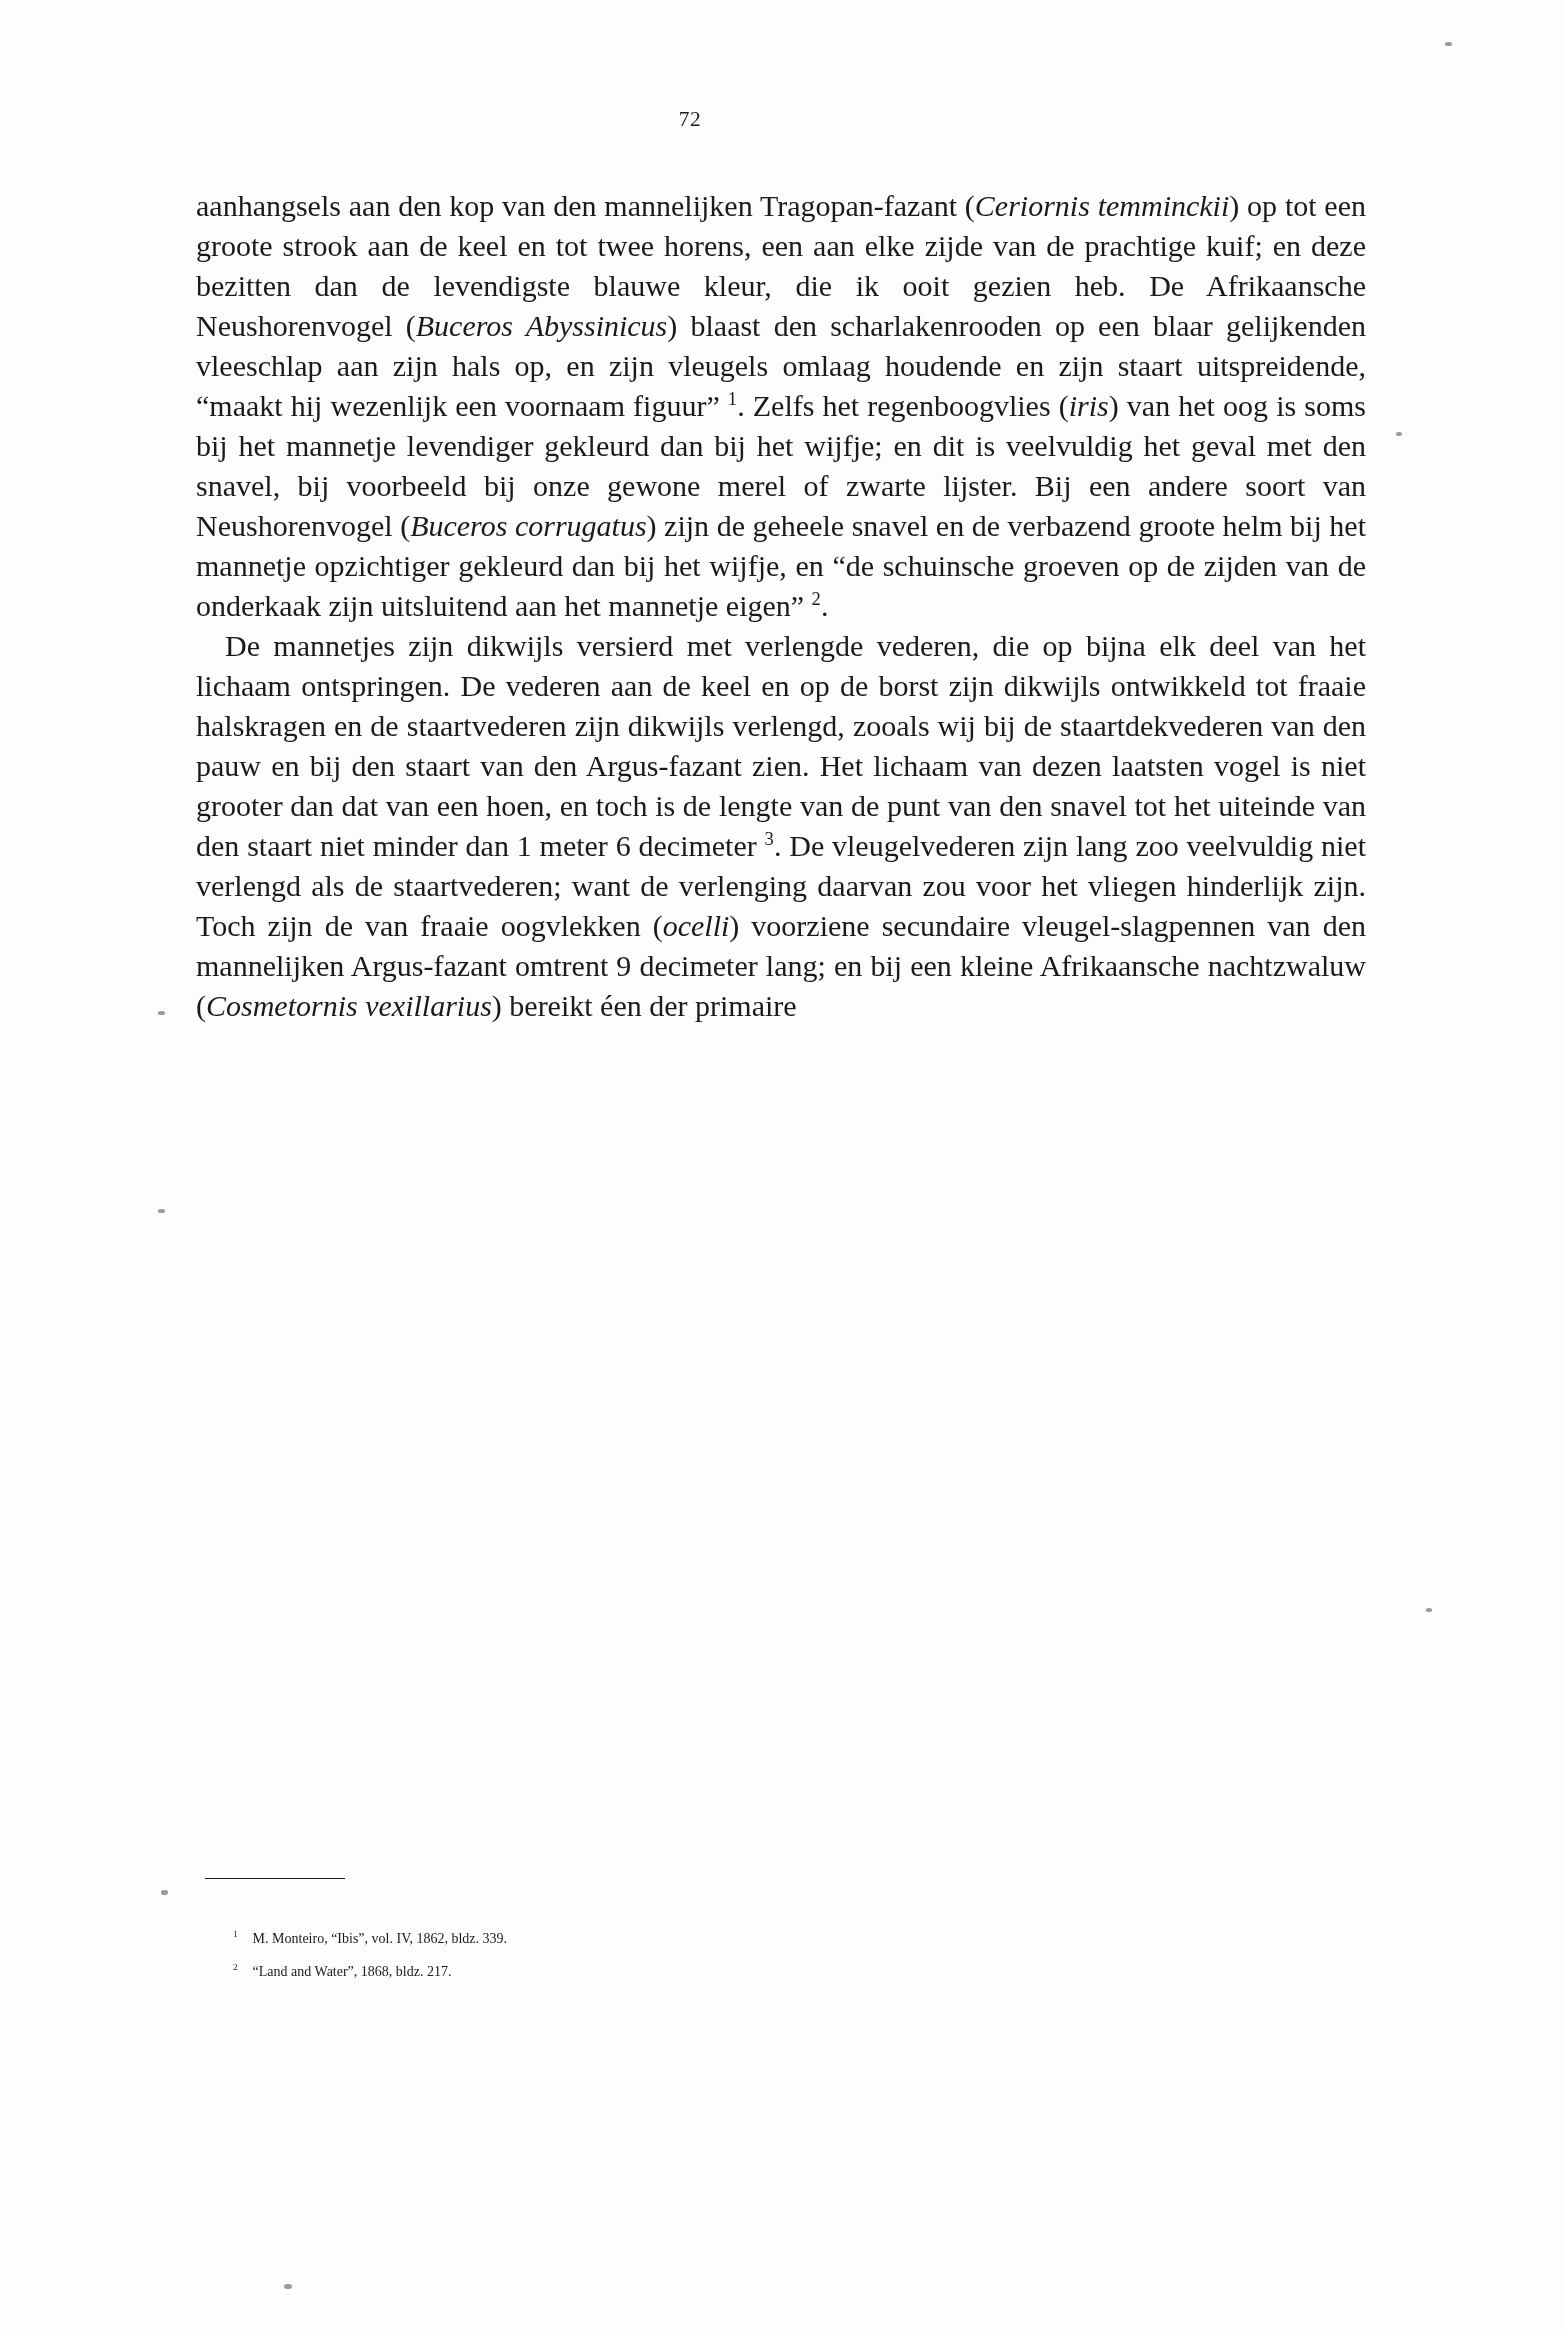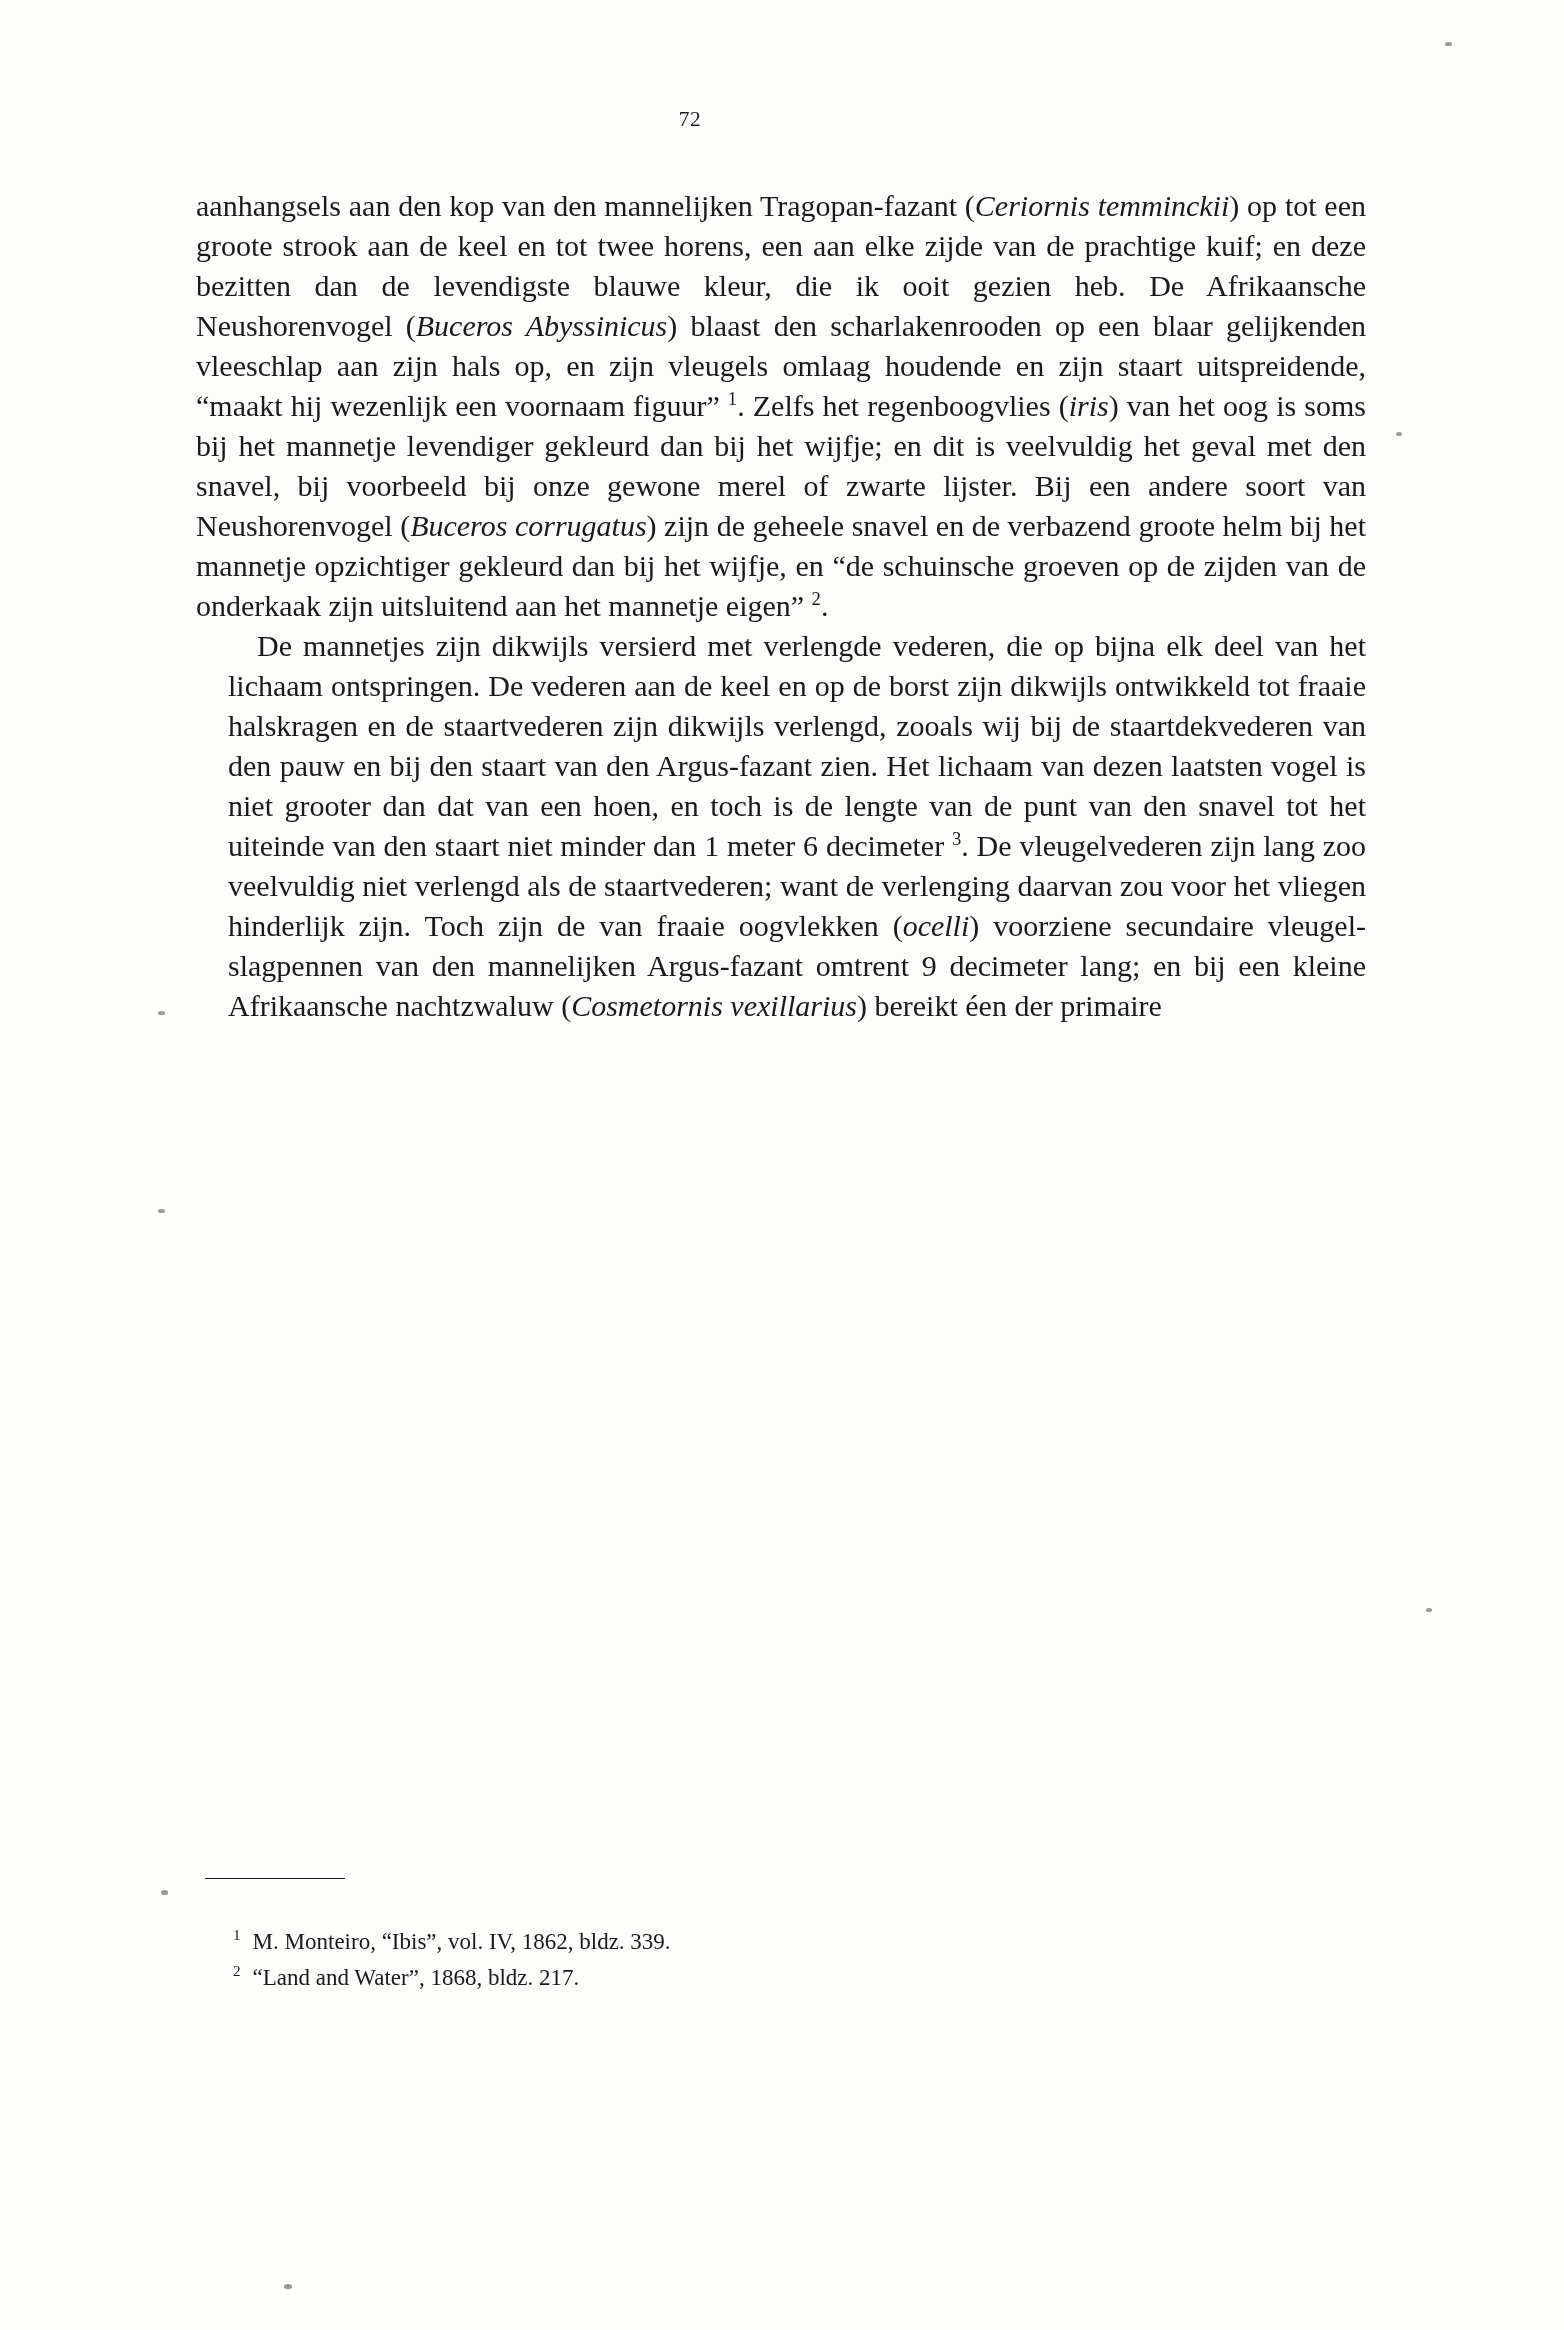--- a/index.html
+++ b/index.html
@@ -39,21 +39,20 @@
     font-size: 30px;
     line-height: 40px;
     text-align: justify;
     text-justify: inter-word;
   }
   .body-text p {
     margin: 0;
   }
   .body-text p.indent {
     text-indent: 29px;
-    margin-left: 32px;
   }
   .it {
     font-style: italic;
   }
   sup {
     font-size: 0.62em;
     vertical-align: super;
     line-height: 0;
   }
   .rule {
@@ -62,21 +61,21 @@
     top: 1878px;
     width: 140px;
     height: 1.4px;
     background: #1a1a1a;
   }
   .footnotes {
     position: absolute;
     left: 233px;
     top: 1920px;
     width: 1133px;
-    font-size: 23px;
+    font-size: 14px;
     line-height: 29px;
   }
   .footnotes div {
     white-space: nowrap;
   }
   .fn-mark {
     display: inline-block;
     width: 19.6px;
     vertical-align: super;
     font-size: 0.66em;

